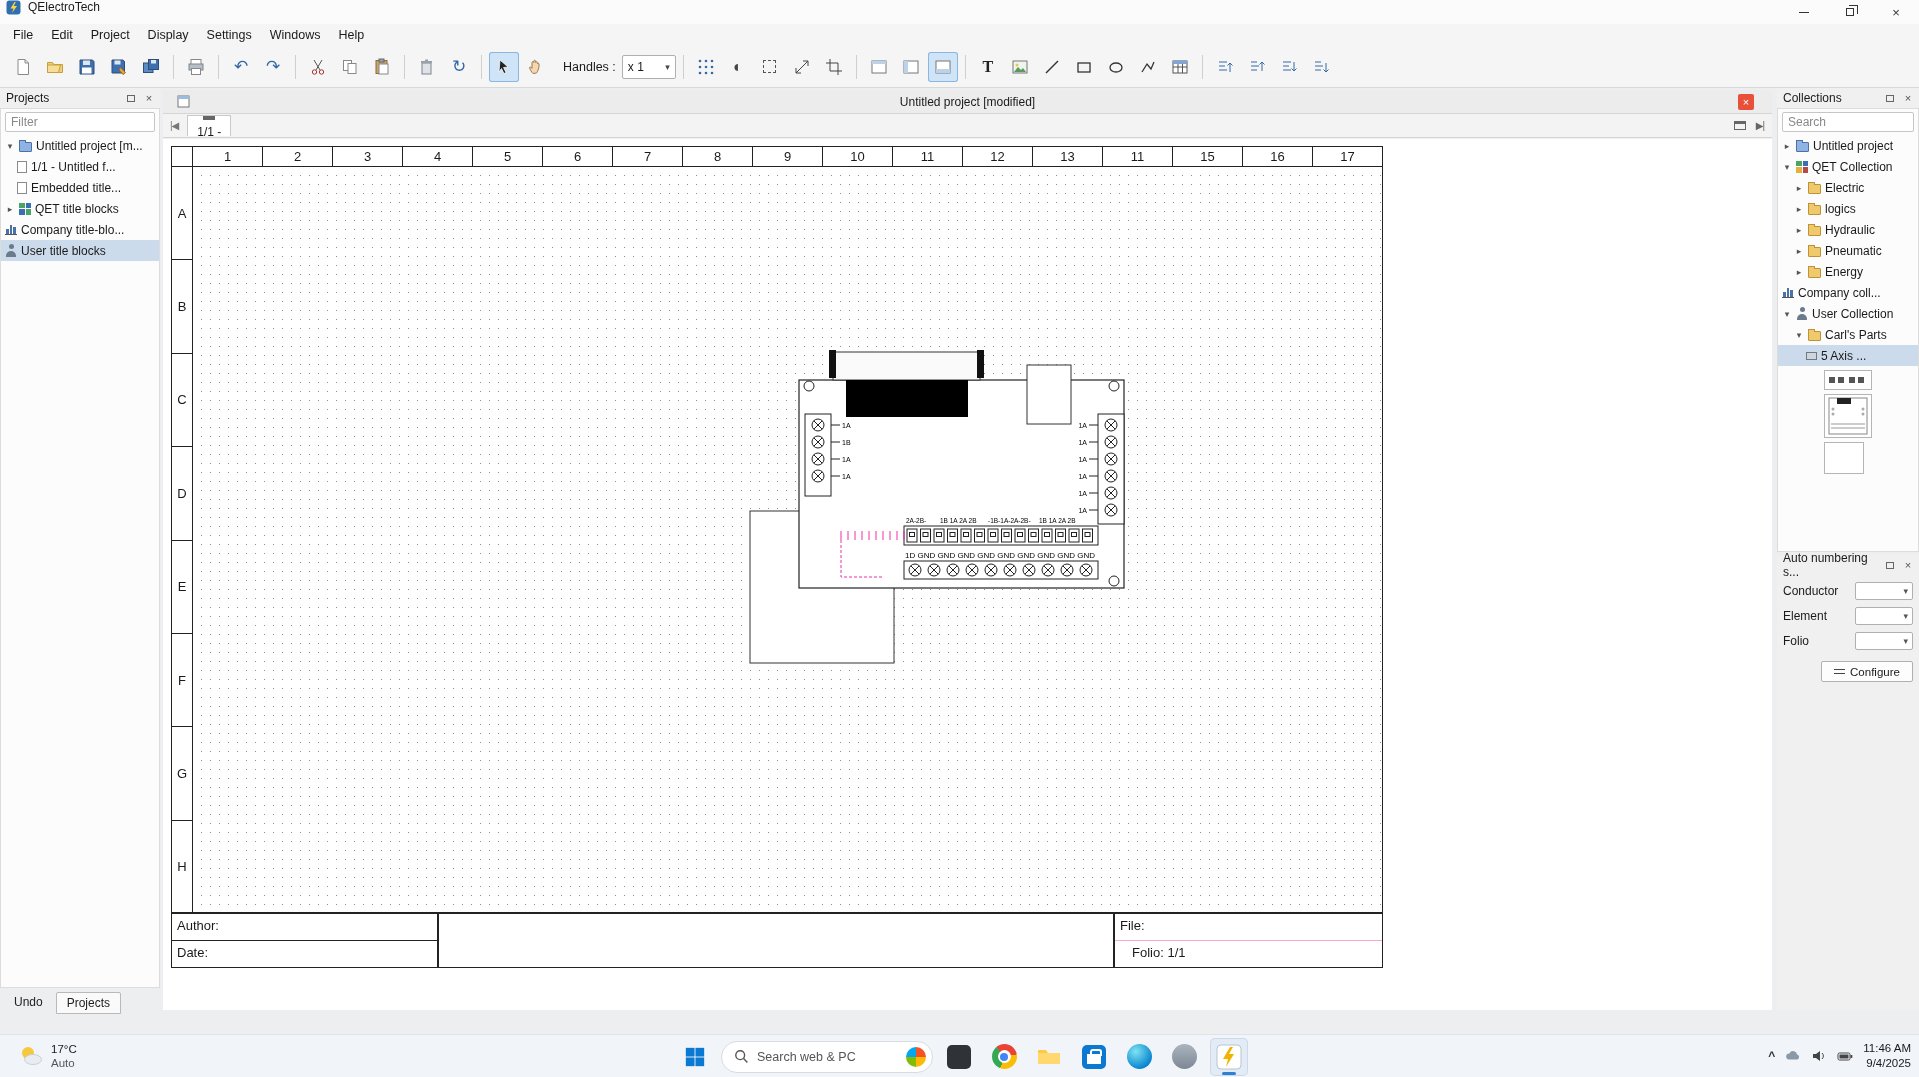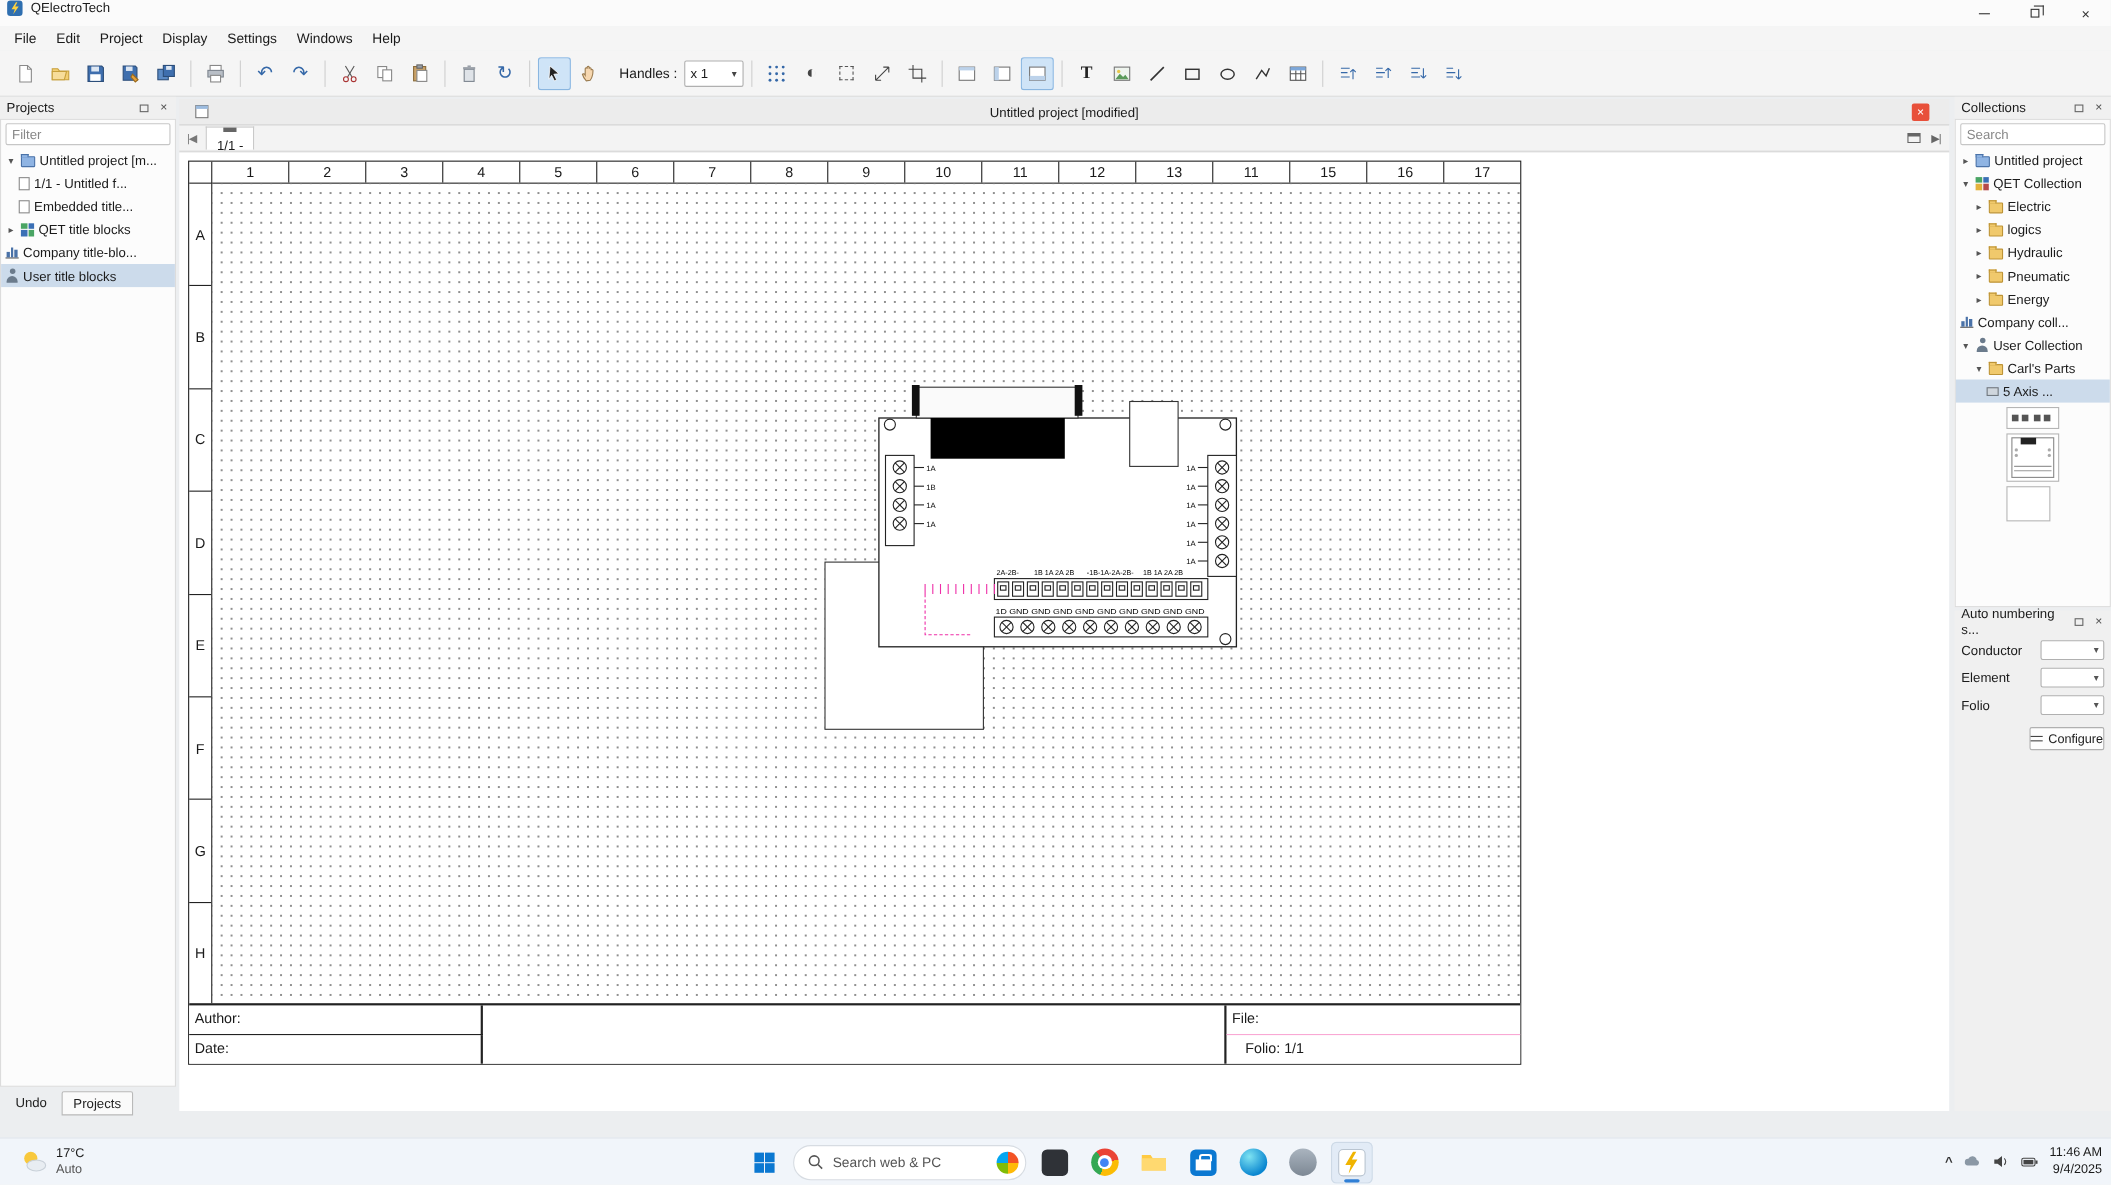--- a/index.html
+++ b/index.html
@@ -95,21 +95,21 @@
 .tb-cell { padding:4px 5px; }
 .tb-author { grid-column:1; grid-row:1; border-right:2px solid #222; border-bottom:1px solid #222; }
 .tb-date { grid-column:1; grid-row:2; border-right:2px solid #222; }
 .tb-mid { grid-column:2; grid-row:1 / 3; border-right:2px solid #222; }
 .tb-file { grid-column:3; grid-row:1; border-bottom:1px solid #f9a8d4; }
 .tb-folio { grid-column:3; grid-row:2;margin-left:12px; }
 
 
 .an-row { display:flex; align-items:center; justify-content:space-between; margin:7px 6px 0; font-size:12px; }
 .an-combo { width:58px; height:18px; background:#fff; border:1px solid #b0b0b0; border-radius:2px; display:flex; align-items:center; justify-content:flex-end; padding:0 4px; font-size:9px; color:#555; }
-.configure-btn { margin:11px 6px 0 auto; width:68px; height:21px; background:#fdfdfd; border:1px solid #b0b0b0; border-radius:2px; display:flex; align-items:center; justify-content:center; gap:5px; font-size:11.5px; }
+.configure-btn { margin:11px 6px 0 auto; width:92px; height:21px; background:#fdfdfd; border:1px solid #b0b0b0; border-radius:2px; display:flex; align-items:center; justify-content:center; gap:5px; font-size:11.5px; }
 .cfg-ico { width:11px; height:9px; position:relative; }
 .cfg-ico::before, .cfg-ico::after { content:''; position:absolute; left:0; width:11px; height:1px; background:#444; }
 .cfg-ico::before { top:2px; } .cfg-ico::after { top:6px; }
 .thumb { background:#fff; border:1px solid #b5b5b5; margin:4px 0 0 46px; display:flex; align-items:center; justify-content:center; }
 
 
 .taskbar { position:absolute; left:0; bottom:0; width:100%; height:43px; background:#f1f5fa; border-top:1px solid #e0e4e9; }
 .tb-weather { position:absolute; left:10px; top:0; height:100%; display:flex; align-items:center; gap:7px; padding:0 8px; }
 .weather-text { font-size:11.5px; line-height:1.25; }
 .weather-text .muted { color:#555; }

